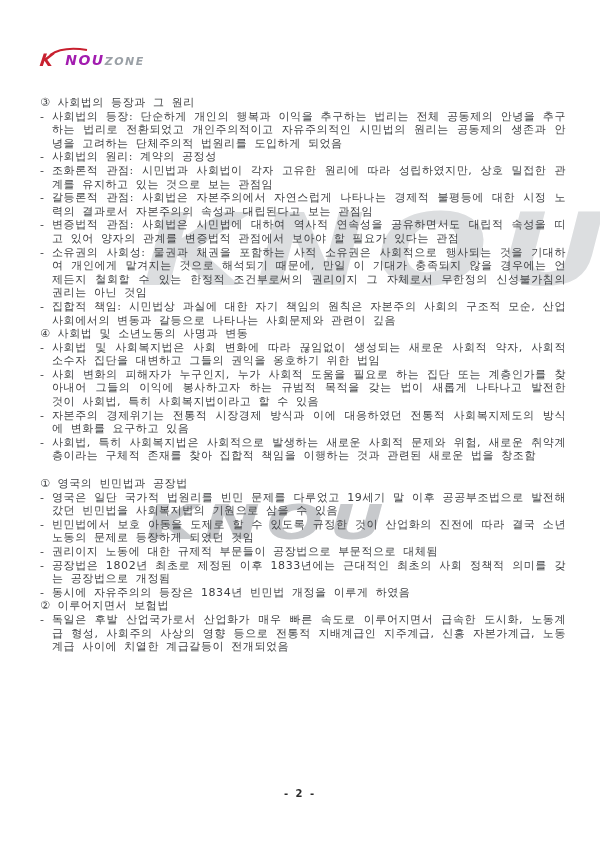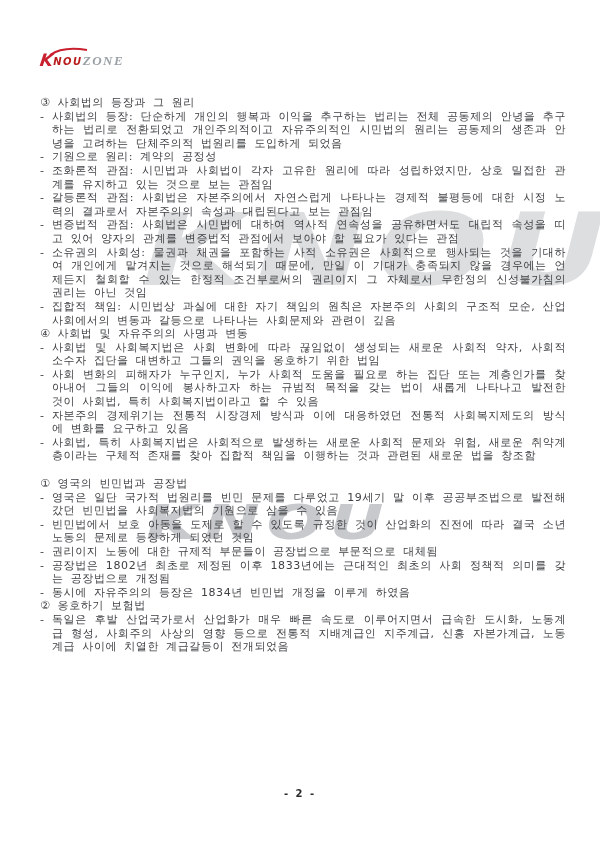--- a/index.html
+++ b/index.html
@@ -10,27 +10,27 @@
   
   .logo{
     position:absolute;left:40px;top:50px;height:20px;z-index:2;
     font-style:italic;white-space:nowrap;user-select:none;
   }
   .logo .k{
     color:#c8202f;font-weight:bold;font-size:17px;letter-spacing:0;
     display:inline-block;transform:skewX(-8deg);
   }
   .logo .nou{
-    color:#b91c1c;font-weight:bold;font-size:10px;letter-spacing:1.5px;
+    color:#a21caf;font-weight:bold;font-size:14px;letter-spacing:1.5px;
     vertical-align:1px;
+    margin-left:12px;
   }
   .logo .zone{
-    color:#9aa0a6;font-weight:bold;font-size:13px;letter-spacing:1.5px;
+    color:#9aa0a6;font-weight:bold;font-size:11px;letter-spacing:1.5px;
     vertical-align:1px;
-    font-family:Liberation Serif, serif;
   }
   .logo svg{position:absolute;left:9px;top:-4px;}
   
   .wm{
     position:absolute;z-index:0;font-weight:bold;font-style:italic;
     white-space:nowrap;transform-origin:left top;user-select:none;
   }
   .wm-top{
     left:142px;top:192px;font-size:100px;letter-spacing:8px;
     color:#dcdee0;transform:scaleX(1.32);
@@ -76,21 +76,21 @@
 
     <div class="item heading">③ 사회법의 등장과 그 원리</div>
 
     <div class="item bullet">
       <span class="marker">-</span>
       <span>사회법의 등장: 단순하게 개인의 행복과 이익을 추구하는 법리는 전체 공동제의 안녕을 추구하는 법리로 전환되었고 개인주의적이고 자유주의적인 시민법의 원리는 공동제의 생존과 안녕을 고려하는 단체주의적 법원리를 도입하게 되었음</span>
     </div>
 
     <div class="item bullet">
       <span class="marker">-</span>
-      <span>기원으로 원리: 계약의 공정성</span>
+      <span>사회법의 원리: 계약의 공정성</span>
     </div>
 
     <div class="item bullet">
       <span class="marker">-</span>
       <span>조화론적 관점: 시민법과 사회법이 각자 고유한 원리에 따라 성립하였지만, 상호 밀접한 관계를 유지하고 있는 것으로 보는 관점임</span>
     </div>
 
     <div class="item bullet">
       <span class="marker">-</span>
       <span>갈등론적 관점: 사회법은 자본주의에서 자연스럽게 나타나는 경제적 불평등에 대한 시정 노력의 결과로서 자본주의의 속성과 대립된다고 보는 관점임</span>
@@ -104,21 +104,21 @@
     <div class="item bullet">
       <span class="marker">-</span>
       <span>소유권의 사회성: 물권과 채권을 포함하는 사적 소유권은 사회적으로 행사되는 것을 기대하여 개인에게 맡겨지는 것으로 해석되기 때문에, 만일 이 기대가 충족되지 않을 경우에는 언제든지 철회할 수 있는 한정적 조건부로써의 권리이지 그 자체로서 무한정의 신성불가침의 권리는 아닌 것임</span>
     </div>
 
     <div class="item bullet">
       <span class="marker">-</span>
       <span>집합적 책임: 시민법상 과실에 대한 자기 책임의 원칙은 자본주의 사회의 구조적 모순, 산업사회에서의 변동과 갈등으로 나타나는 사회문제와 관련이 깊음</span>
     </div>
 
-    <div class="item heading">④ 사회법 및 자유주의의 사명과 변동</div>
+    <div class="item heading">④ 사회법 및 소년노동의 사명과 변동</div>
 
     <div class="item bullet">
       <span class="marker">-</span>
       <span>사회법 및 사회복지법은 사회 변화에 따라 끊임없이 생성되는 새로운 사회적 약자, 사회적 소수자 집단을 대변하고 그들의 권익을 옹호하기 위한 법임</span>
     </div>
 
     <div class="item bullet">
       <span class="marker">-</span>
       <span>사회 변화의 피해자가 누구인지, 누가 사회적 도움을 필요로 하는 집단 또는 계층인가를 찾아내어 그들의 이익에 봉사하고자 하는 규범적 목적을 갖는 법이 새롭게 나타나고 발전한 것이 사회법, 특히 사회복지법이라고 할 수 있음</span>
     </div>
@@ -156,21 +156,21 @@
     <div class="item bullet">
       <span class="marker">-</span>
       <span>공장법은 1802년 최초로 제정된 이후 1833년에는 근대적인 최초의 사회 정책적 의미를 갖는 공장법으로 개정됨</span>
     </div>
 
     <div class="item bullet">
       <span class="marker">-</span>
       <span>동시에 자유주의의 등장은 1834년 빈민법 개정을 이루게 하였음</span>
     </div>
 
-    <div class="item heading">② 옹호하기 보험법</div>
+    <div class="item heading">② 이루어지면서 보험법</div>
 
     <div class="item bullet">
       <span class="marker">-</span>
       <span>독일은 후발 산업국가로서 산업화가 매우 빠른 속도로 이루어지면서 급속한 도시화, 노동계급 형성, 사회주의 사상의 영향 등으로 전통적 지배계급인 지주계급, 신흥 자본가계급, 노동계급 사이에 치열한 계급갈등이 전개되었음</span>
     </div>
 
   </div>
 
   <div class="footer">- 2 -</div>
 

